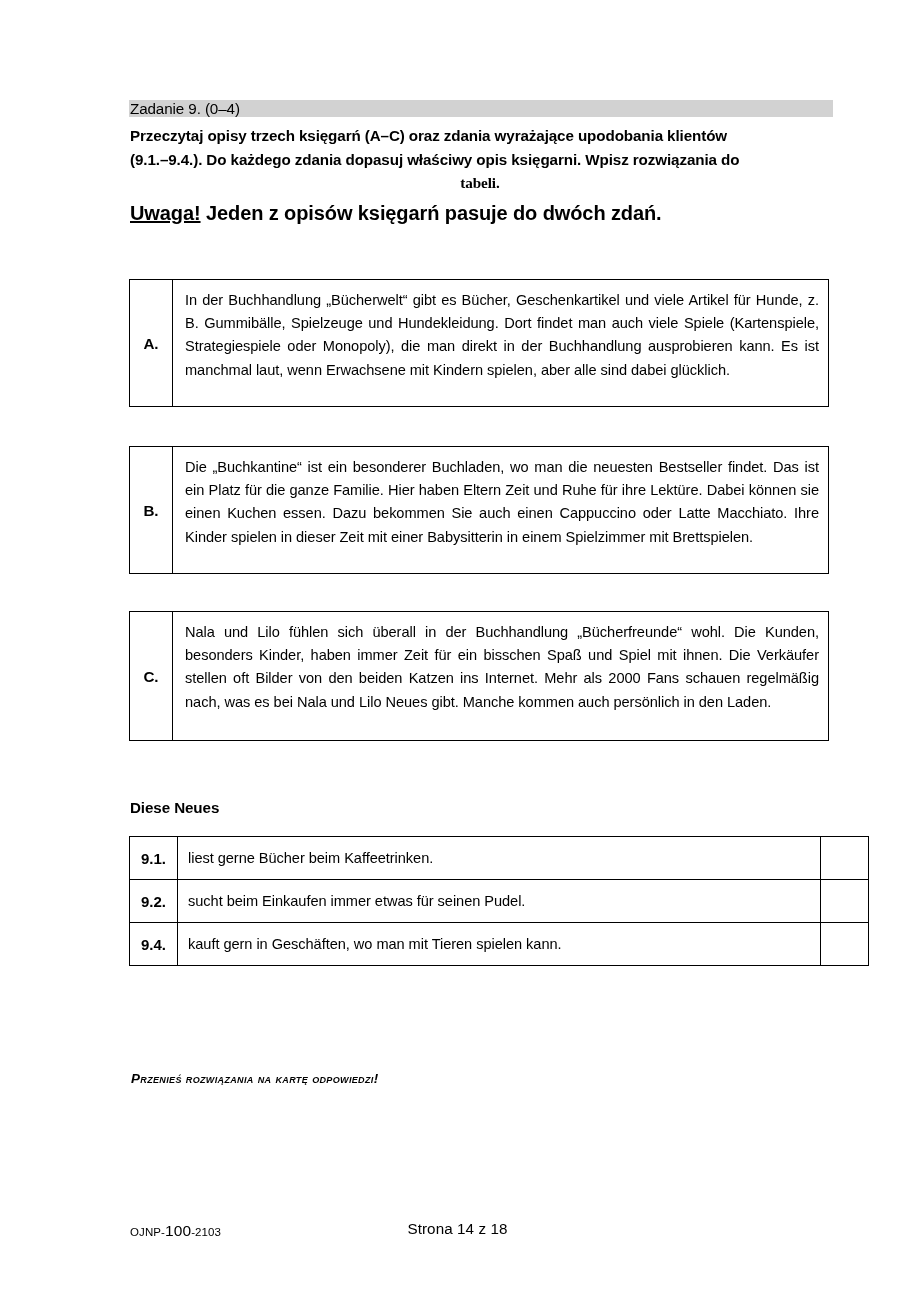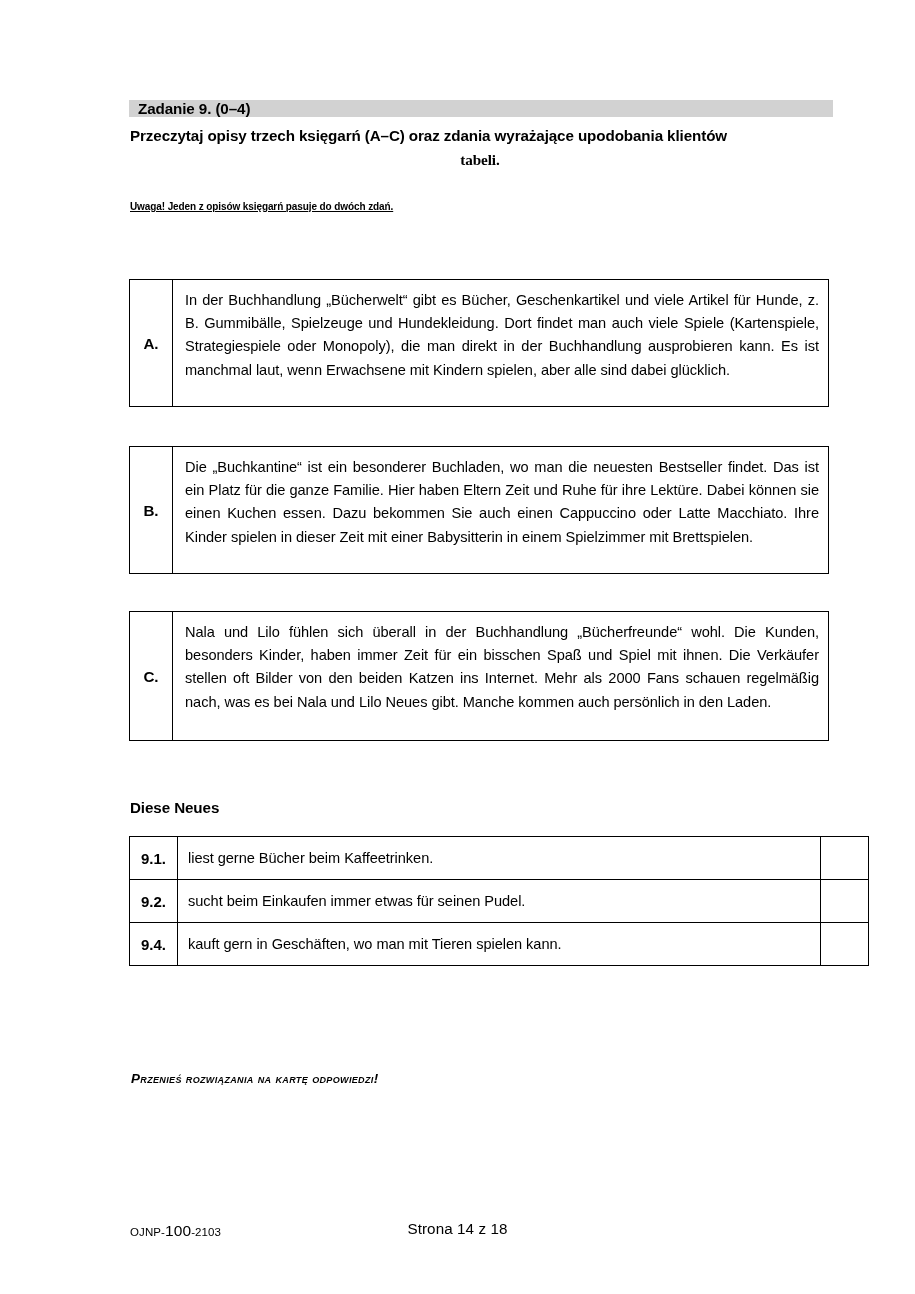--- a/index.html
+++ b/index.html
@@ -30,25 +30,24 @@
     top: 100px;
     width: 704px;
     height: 17px;
     background: #d2d2d2;
   }
   .task-header-label {
     position: absolute;
     left: 130px;
     top: 99px;
     font-size: 15.2px;
-    font-weight: bold;
+    font-weight: normal;
     line-height: 19px;
     letter-spacing: -0.1px;
     white-space: nowrap;
-    padding-left: 8px;
   }
 
   .task-instruction {
     position: absolute;
     left: 130px;
     top: 124px;
     width: 700px;
     font-size: 15.2px;
     font-weight: bold;
     line-height: 23.5px;
@@ -57,27 +56,26 @@
     letter-spacing: -0.1px;
   }
   .task-instruction .lastline {
     text-align: center;
     font-family: Liberation Serif, serif;
   }
 
   .task-note {
     position: absolute;
     left: 130px;
-    top: 195px;
+    top: 202px;
     width: 700px;
-    font-size: 10px;
+    font-size: 20px;
     font-weight: bold;
     line-height: 23.5px;
     letter-spacing: -0.1px;
-    text-decoration: underline;
   }
   .task-note .u {
     text-decoration: underline;
   }
 
   
   .desc-box {
     position: absolute;
     left: 129px;
     width: 700px;
@@ -190,20 +188,21 @@
 </head>
 <body>
 
 <div class="page">
 
   <div class="task-header-bar"></div>
   <div class="task-header-label">Zadanie 9. (0–4)</div>
 
   <div class="task-instruction">
     <div>Przeczytaj opisy trzech księgarń (A–C) oraz zdania wyrażające upodobania klientów</div>
+    <div>(9.1.–9.4.). Do każdego zdania dopasuj właściwy opis księgarni. Wpisz rozwiązania do</div>
     <div class="lastline">tabeli.</div>
   </div>
 
   <div class="task-note">
     <span class="u">Uwaga!</span><span> Jeden z opisów księgarń pasuje do dwóch zdań.</span>
   </div>
 
   <div class="desc-box" id="desc-box-a">
     <div class="desc-letter">A.</div>
     <div class="desc-text">In der Buchhandlung „Bücherwelt“ gibt es Bücher, Geschenkartikel und viele Artikel für Hunde, z. B. Gummibälle, Spielzeuge und Hundekleidung. Dort findet man auch viele Spiele (Kartenspiele, Strategiespiele oder Monopoly), die man direkt in der Buchhandlung ausprobieren kann. Es ist manchmal laut, wenn Erwachsene mit Kindern spielen, aber alle sind dabei glücklich.</div>

